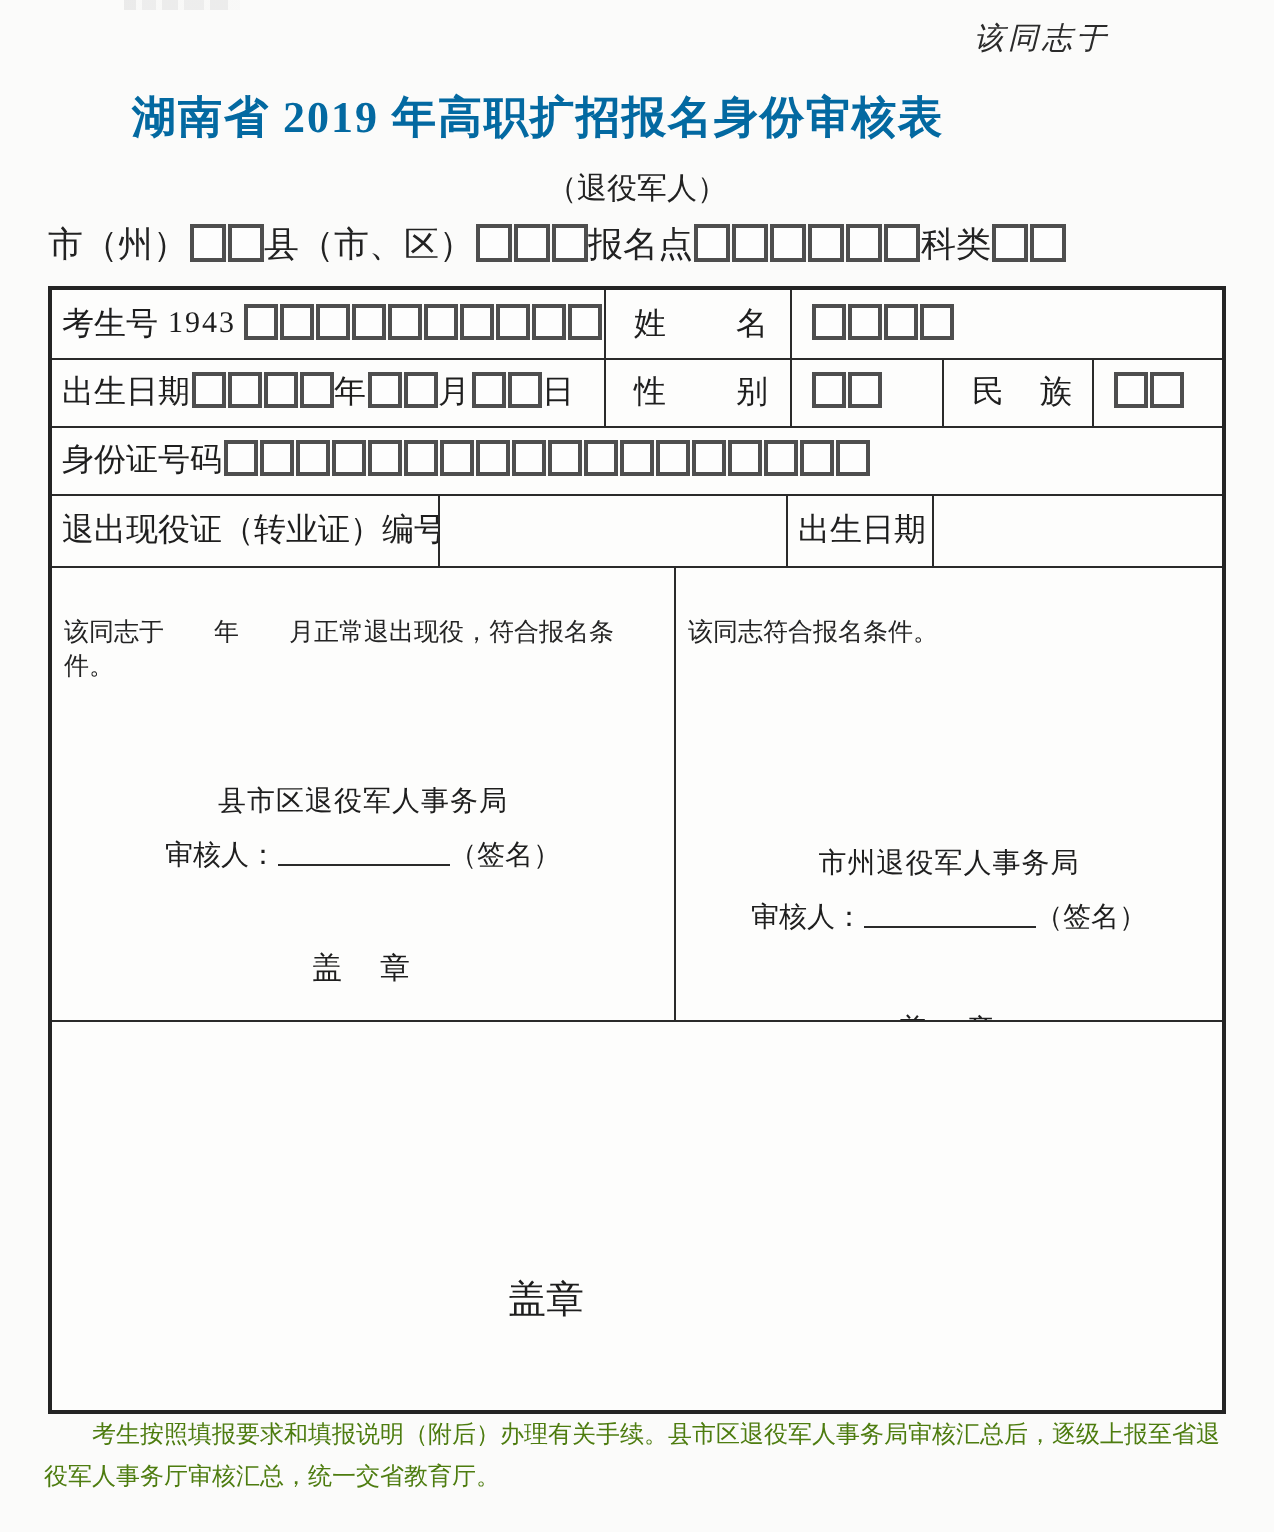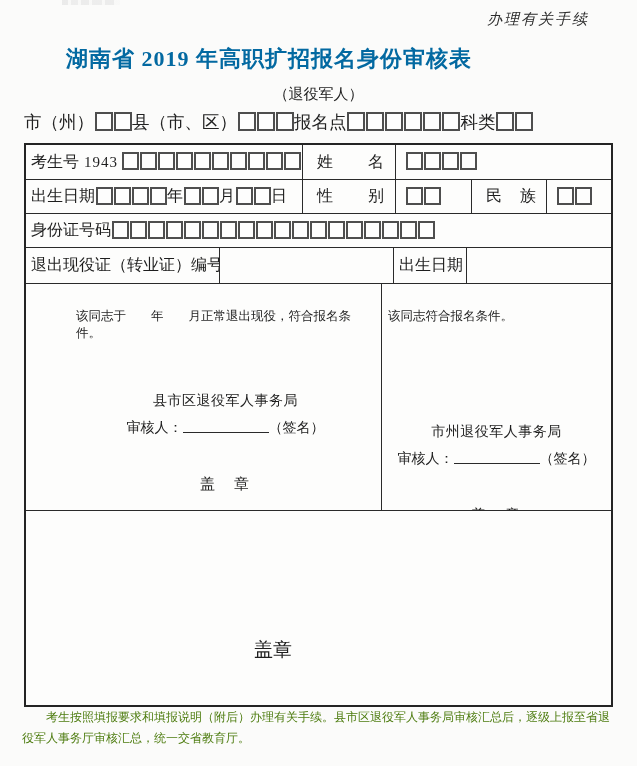--- a/index.html
+++ b/index.html
@@ -55,21 +55,21 @@
   .row:last-child { border-bottom:none; }
   .cell {
     box-sizing:border-box; border-right:1px solid #2a2a2a;
     padding:0 5px; display:flex; align-items:center;
     font-size:16px; white-space:nowrap; overflow:hidden;
   }
   .cell:last-child { border-right:none; }
   .lab { justify-content:flex-start; padding-left:14px; letter-spacing:1px; }
 
   .r1 { height:34px; } .r2 { height:33px; } .r3 { height:33px; } .r4 { height:35px; }
-  .r5 { height:226px;padding-left:44px; } .r6 { height:194px; }
+  .r5 { height:226px; } .r6 { height:194px; }
 
   .num { font-size:15px; padding:0 3px 0 5px; letter-spacing:1px; }
 
   
   .review-cell {
     flex-direction:column; align-items:stretch; justify-content:flex-start;
     padding:24px 6px 0 6px; white-space:normal;
   }
   .statement { font-size:12.5px; line-height:17px; color:#242424; }
   .org-block { margin-top:50px; text-align:center; font-size:14px; }
@@ -89,21 +89,21 @@
     font-size:12px; line-height:21px; text-indent:2em; color:#4d7c0f;
   }
 </style>
 </head>
 <body>
 
 <div class="page">
 
   <div class="top-artifact"></div>
 
-  <div class="barcode-label">办理有关手续</div>
+  <div class="barcode-label">该同志于</div>
 
   <h1 class="title">湖南省 2019 年高职扩招报名身份审核表</h1>
   <div class="subtitle">（退役军人）</div>
 
   <div class="location-line"><span>市（州）</span><span class="boxes"><span class="bx"></span><span class="bx"></span></span><span>县（市、区）</span><span class="boxes"><span class="bx"></span><span class="bx"></span><span class="bx"></span></span><span>报名点</span><span class="boxes"><span class="bx"></span><span class="bx"></span><span class="bx"></span><span class="bx"></span><span class="bx"></span><span class="bx"></span></span><span>科类</span><span class="boxes"><span class="bx"></span><span class="bx"></span></span></div>
 
   <div class="form-table">
 
     <div class="row r1">
       <div class="cell" style="width:277px;">

